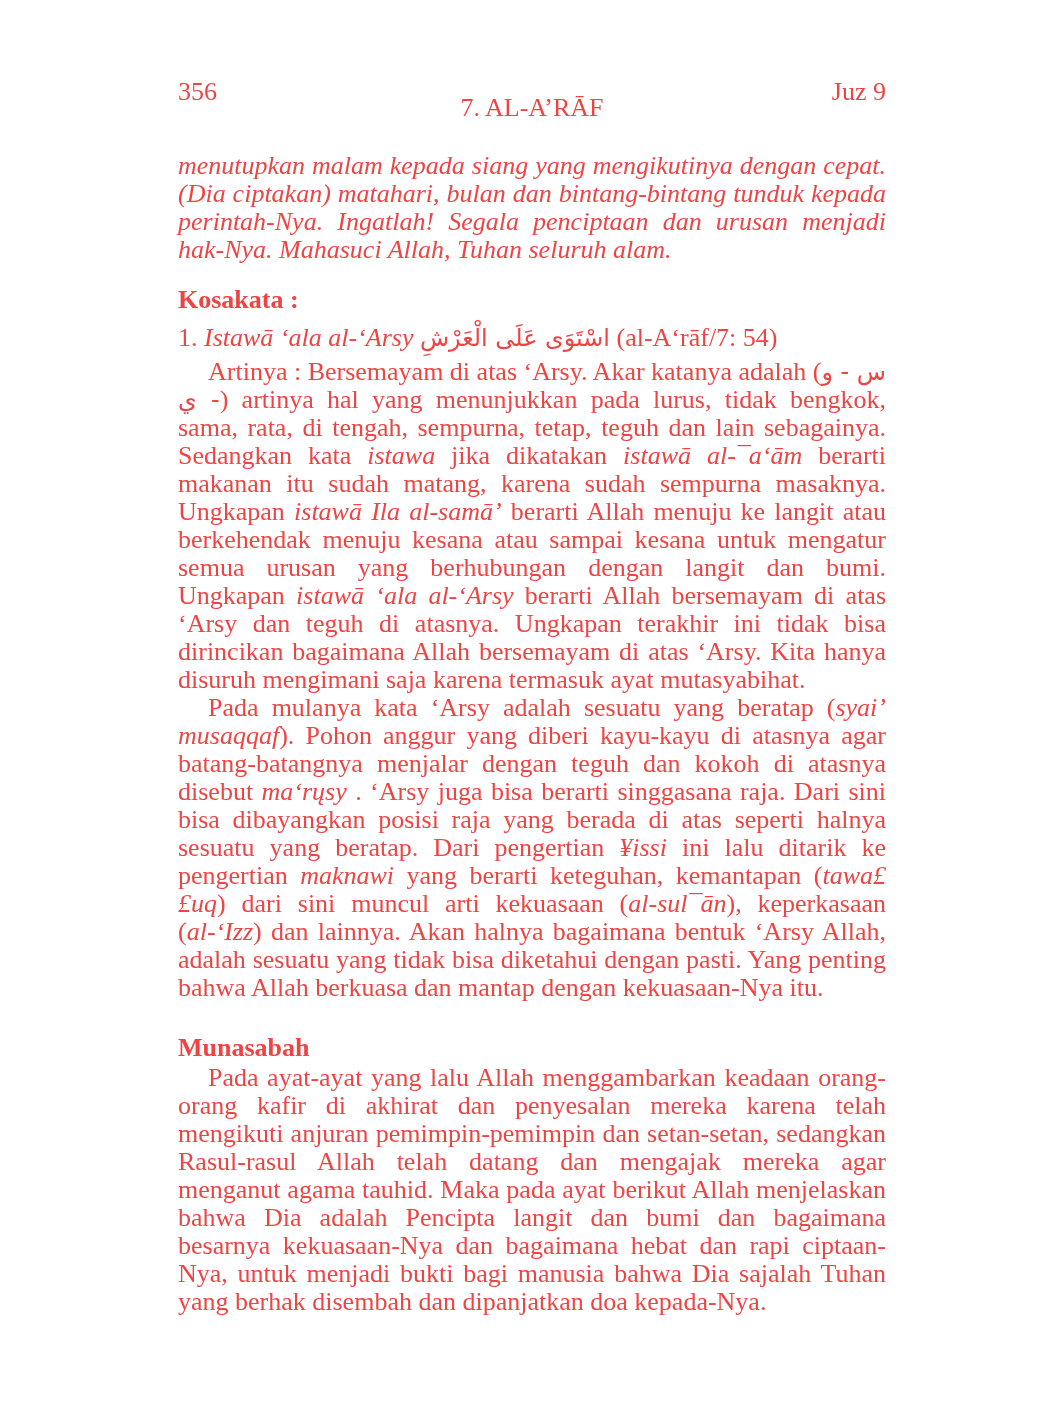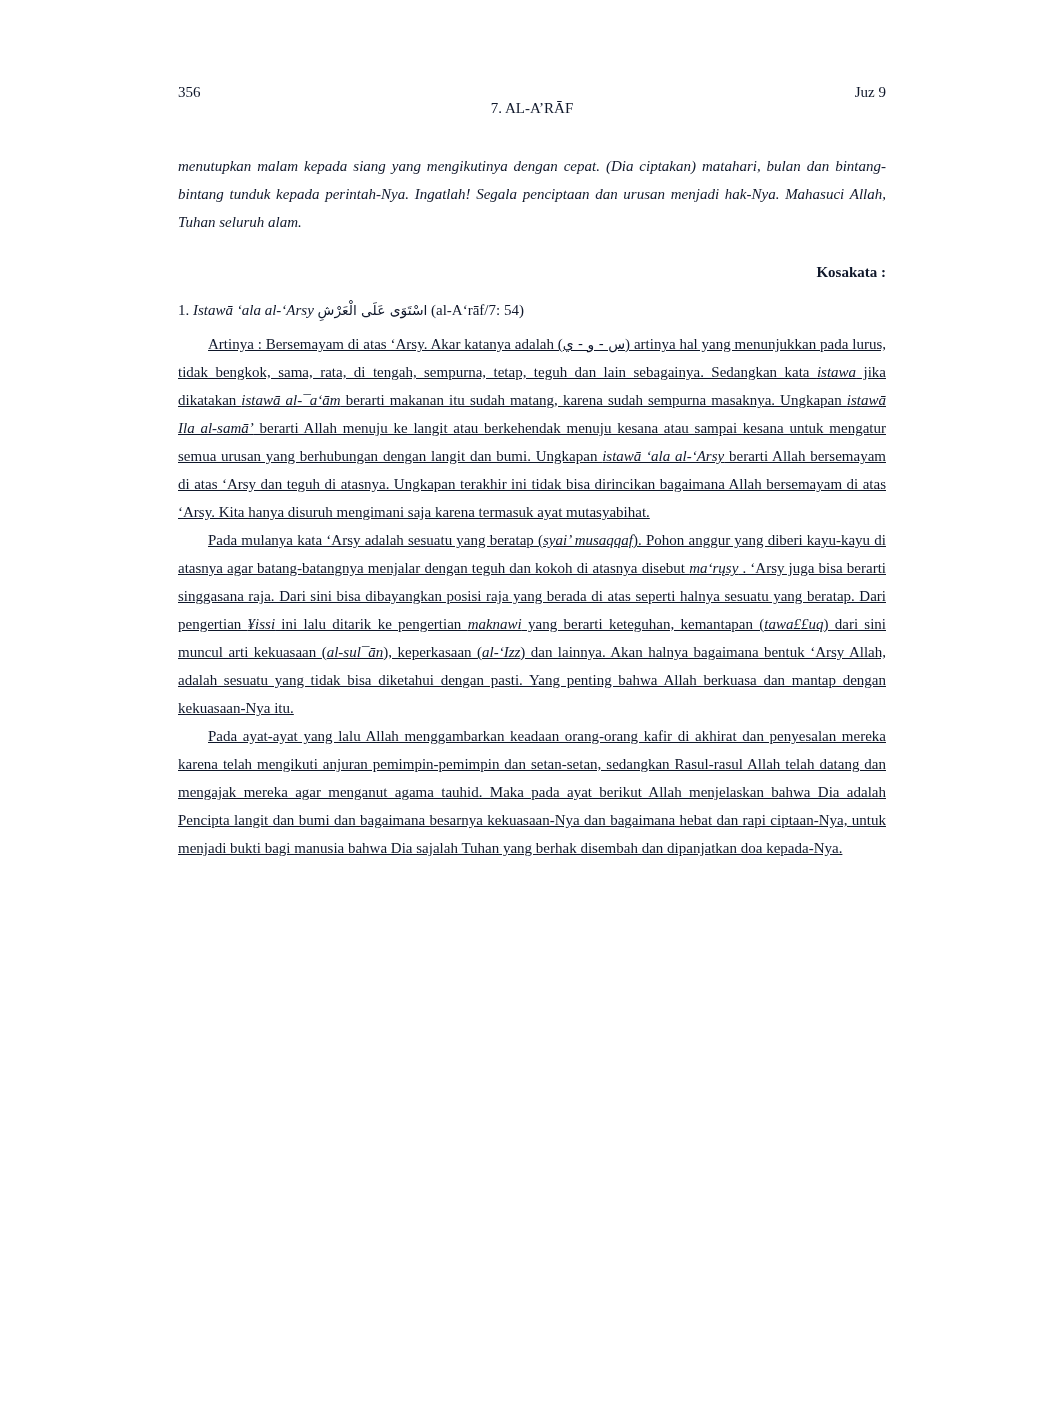--- a/index.html
+++ b/index.html
@@ -2,39 +2,39 @@
 <html><head>
 <meta charset="utf-8">
 <style>
   html, body { margin: 0; padding: 0; background: #ffffff; }
   .page {
     position: relative;
     width: 1063px;
     height: 1417px;
     box-sizing: border-box;
     background: #ffffff;
-    color: #0f172a;
+    color: #ef4444;
     font-family: "Liberation Serif", "DejaVu Serif", serif;
-    font-size: 15px;
+    font-size: 26px;
     line-height: 28px;
     padding: 78px 177px 60px 178px;
   }
   .page-header {
     position: relative;
     height: 28px;
     margin-bottom: 46px;
   }
   .hdr-left  { position: absolute; left: 0; top: 0; }
   .hdr-center{ position: absolute; left: 50%; top: 16px; transform: translateX(-50%); white-space: nowrap; }
   .hdr-right { position: absolute; right: 0; top: 0; }
   p { margin: 0; text-align: justify; }
   .intro { font-style: italic; margin-bottom: 8px; }
-  .heading { font-weight: bold; text-align: right; margin: 22px 0 10px 0; }
+  .heading { font-weight: bold; text-align: left; margin: 22px 0 10px 0; }
   .entry { margin: 6px 0 6px 0; }
-  .indent { text-indent: 30px; text-decoration: underline; }
+  .indent { text-indent: 30px; }
   .it { font-style: italic; }
   .ar {
     font-family: "DejaVu Sans", sans-serif;
     font-size: 0.92em;
     unicode-bidi: isolate;
   }
   .mun-heading { font-weight: bold; text-align: left; margin: 32px 0 2px 0; }
 </style>
 </head>
 <body>
@@ -51,16 +51,17 @@
 
   <p class="heading">Kosakata :</p>
 
   <p class="entry"><span>1. </span><span class="it">Istawā ‘ala al-‘Arsy </span><span class="ar" dir="rtl">اسْتَوَى عَلَى الْعَرْشِ</span><span> (al-A‘rāf/7: 54)</span></p>
 
   <p class="indent"><span>Artinya : Bersemayam di atas ‘Arsy. Akar katanya adalah (</span><span class="ar" dir="rtl">س - و - ي</span><span>) artinya hal yang menunjukkan pada lurus, tidak bengkok, sama, rata, di tengah, sempurna, tetap, teguh  dan lain sebagainya. Sedangkan kata </span><span class="it">istawa</span><span> jika dikatakan </span><span class="it">istawā al-¯a‘ām</span><span> berarti makanan itu sudah matang, karena sudah sempurna masaknya. Ungkapan </span><span class="it">istawā Ila al-samā’</span><span> berarti Allah menuju ke langit atau berkehendak menuju kesana atau sampai kesana untuk mengatur semua urusan yang berhubungan dengan langit dan bumi. Ungkapan </span><span class="it">istawā ‘ala al-‘Arsy</span><span> berarti Allah bersemayam di atas ‘Arsy dan teguh di atasnya. Ungkapan terakhir ini tidak bisa dirincikan bagaimana Allah bersemayam di atas ‘Arsy. Kita hanya disuruh mengimani saja karena termasuk ayat mutasyabihat.</span></p>
 
 
   <p class="indent"><span>Pada mulanya kata ‘Arsy adalah sesuatu yang beratap (</span><span class="it">syai’ musaqqaf</span><span>). Pohon anggur yang diberi kayu-kayu di atasnya agar batang-batangnya menjalar dengan teguh dan kokoh di atasnya disebut </span><span class="it">ma‘rųsy</span><span> . ‘Arsy juga bisa berarti singgasana raja. Dari sini bisa dibayangkan posisi raja yang berada di atas seperti halnya sesuatu yang beratap.  Dari pengertian </span><span class="it">¥issi</span><span> ini lalu ditarik ke pengertian </span><span class="it">maknawi</span><span> yang berarti keteguhan, kemantapan (</span><span class="it">tawa££uq</span><span>) dari sini muncul arti kekuasaan (</span><span class="it">al-sul¯ān</span><span>), keperkasaan (</span><span class="it">al-‘Izz</span><span>) dan lainnya. Akan halnya bagaimana bentuk ‘Arsy Allah, adalah sesuatu yang tidak bisa diketahui dengan pasti. Yang penting bahwa Allah berkuasa dan mantap dengan kekuasaan-Nya itu.</span></p>
 
+  <p class="mun-heading">Munasabah</p>
 
   <p class="indent">Pada ayat-ayat yang lalu Allah menggambarkan keadaan orang-orang kafir di akhirat dan penyesalan mereka karena telah mengikuti anjuran pemimpin-pemimpin dan setan-setan, sedangkan Rasul-rasul Allah telah datang dan mengajak mereka agar menganut agama tauhid. Maka pada ayat berikut Allah menjelaskan bahwa Dia adalah Pencipta langit dan bumi dan bagaimana besarnya kekuasaan-Nya dan bagaimana hebat dan rapi ciptaan-Nya, untuk menjadi bukti bagi manusia bahwa Dia sajalah Tuhan yang berhak disembah dan dipanjatkan doa kepada-Nya.</p>
 
 </div>
 
 </body></html>

